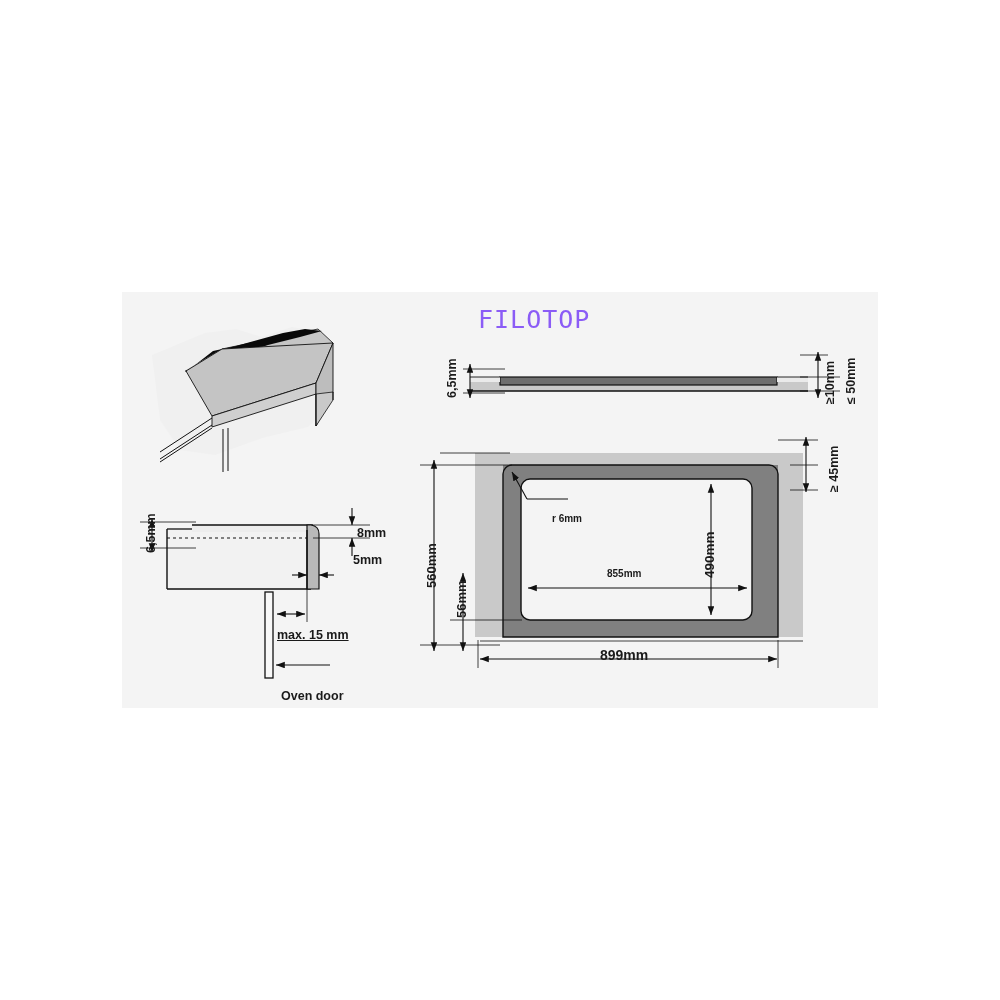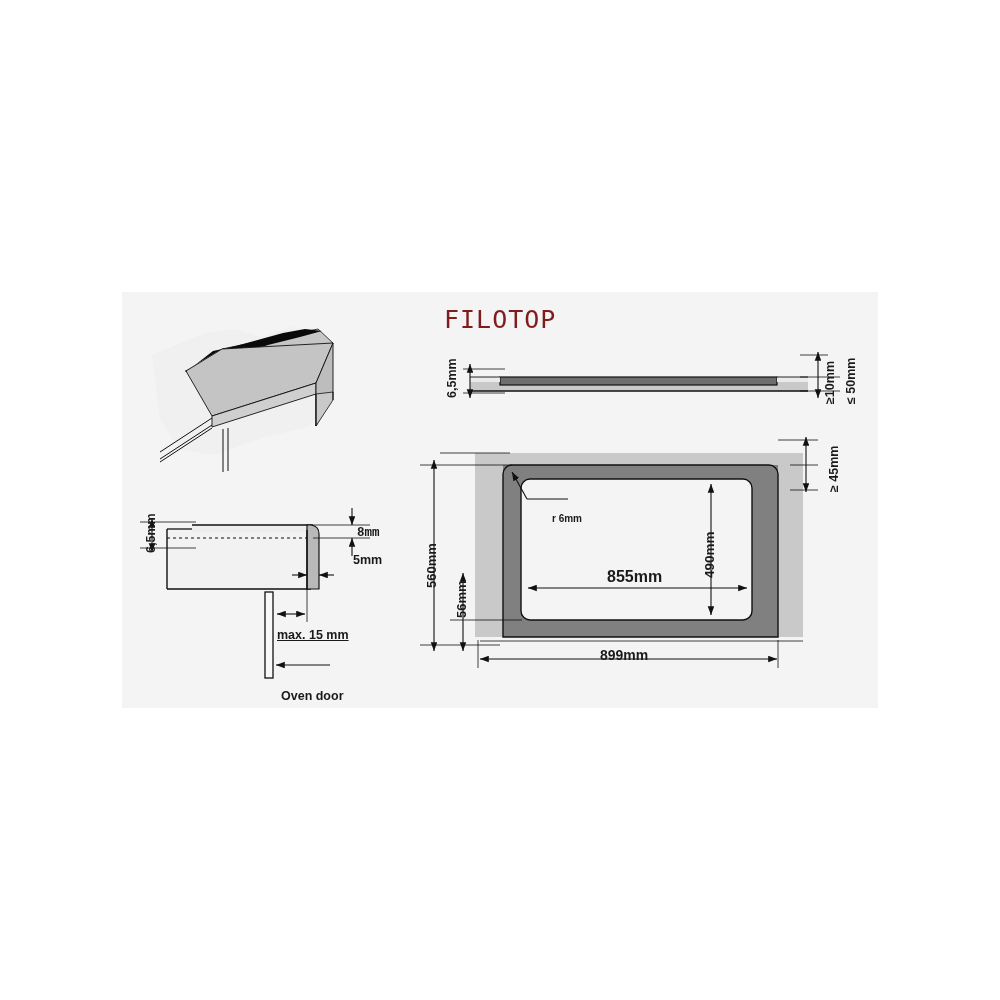--- a/index.html
+++ b/index.html
@@ -14,23 +14,24 @@
     position: absolute;
     left: 122px; top: 292px;
     width: 756px; height: 416px;
     background: #f4f4f4;
   }
 
   .ttl {
     position: absolute;
     font-family: "DejaVu Sans Mono", "Liberation Mono", monospace;
     font-size: 25px;
-    color: #7f1d1d;
+    color: #8b5cf6;
     letter-spacing: 1px;
     white-space: nowrap;
+    margin-left: 34px;
   }
 
   .lbl {
     position: absolute;
     font-family: "Liberation Sans", sans-serif;
     font-size: 12.5px;
     font-weight: bold;
     color: #1a1a1a;
     white-space: nowrap;
   }
@@ -192,29 +193,29 @@
   <div class="lbl vert" style="left:844px; top:404px; transform:rotate(-90deg);">≤ 50mm</div>
 
   <div class="lbl vert" style="left:827px; top:492px; transform:rotate(-90deg);">≥ 45mm</div>
 
   <div class="lbl" style="left:552px; top:513px; font-size:10px;">r 6mm</div>
 
   <div class="lbl vert" style="left:424px; top:588px; transform:rotate(-90deg); font-size:13px;">560mm</div>
 
   <div class="lbl vert" style="left:454px; top:618px; transform:rotate(-90deg); font-size:13px;">56mm</div>
 
-  <div class="lbl" style="left:607px; top:568px; font-size:16px;">855mm</div>
+  <div class="lbl" style="left:607px; top:568px; font-size:10px;">855mm</div>
 
   <div class="lbl vert" style="left:702px; top:578px; transform:rotate(-90deg); font-size:13.5px;">490mm</div>
 
   <div class="lbl" style="left:600px; top:647px; font-size:14px;">899mm</div>
 
   <div class="lbl vert" style="left:144px; top:553px; transform:rotate(-90deg);">6,5mm</div>
 
-  <div class="lbl" style="left:357px; top:526px;font-family:Liberation Mono, monospace;">8mm</div>
+  <div class="lbl" style="left:357px; top:526px;">8mm</div>
 
   <div class="lbl" style="left:321px; top:553px;margin-left:32px;">5mm</div>
 
   <div class="lbl" style="left:277px; top:628px;text-decoration:underline;">max. 15 mm</div>
 
   <div class="lbl" style="left:281px; top:657px;margin-top:32px;">Oven door</div>
 
 </div>
 
 </body></html>

